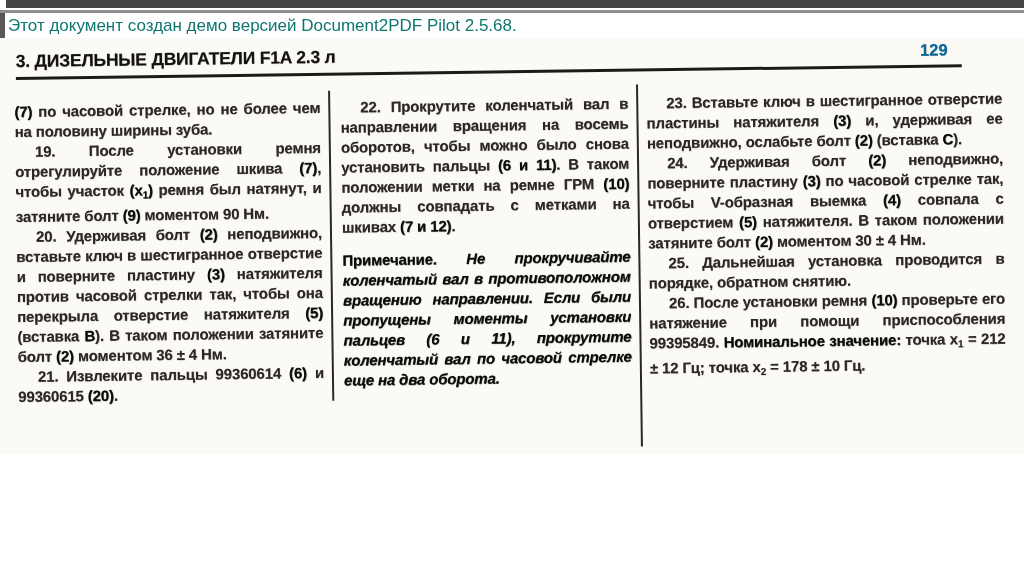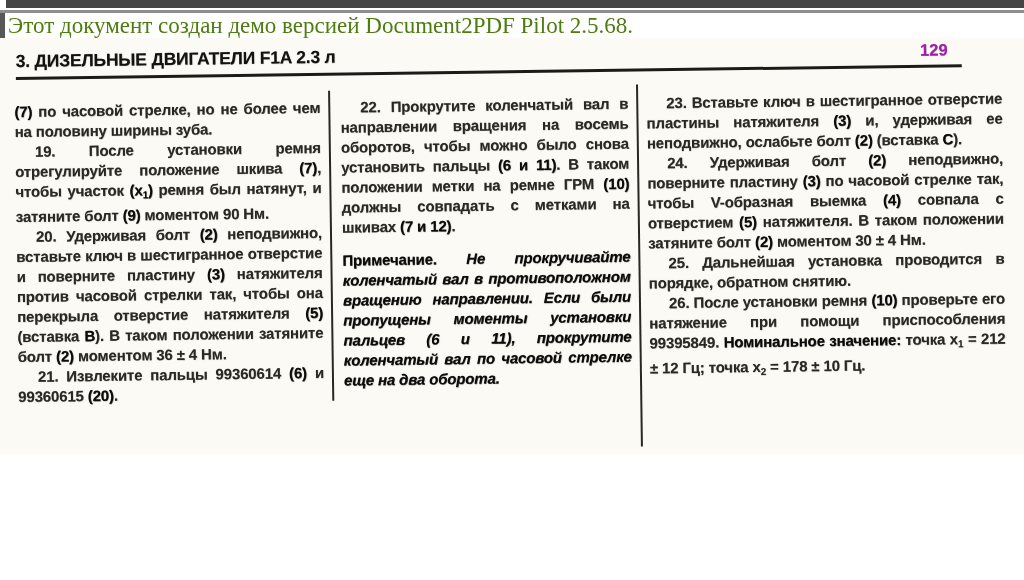--- a/index.html
+++ b/index.html
@@ -11,22 +11,22 @@
   
   .edge-top{position:absolute;top:0;left:6px;right:0;height:8px;background:#454545;}
   .edge-top-line{position:absolute;top:10px;left:0;right:0;height:3px;background:#8e8e8e;}
   .edge-left{position:absolute;top:13px;left:0;width:5px;height:435px;background:#585858;}
   
   .banner{
     position:absolute;top:13px;left:8px;right:0;height:26px;
     display:flex;align-items:center;background:#ffffff;
   }
   .banner span{
-    font-family:Liberation Serif, serif;
-    font-size:23px;color:#4d7c0f;letter-spacing:0;white-space:nowrap;
+    font-family:Liberation Sans, sans-serif;
+    font-size:17px;color:#0f766e;letter-spacing:0;white-space:nowrap;
   }
   
   .scan{
     position:absolute;top:38px;left:0;right:0;height:416px;
     background:#fbfaf5;
     padding-left:21px;
   }
   .skew{
     position:absolute;inset:0;
     transform:rotate(-0.78deg);
@@ -36,21 +36,21 @@
     display:flex;justify-content:space-between;align-items:flex-end;
     width:932px;margin:13px 0 0 16px;
     border-bottom:3px solid #1d1b18;padding:0 14px 5px 0;
   }
   .title{
     font-size:17.5px;font-weight:700;color:#151310;letter-spacing:-0.2px;
     text-shadow:0.3px 0.3px 0.7px rgba(40,35,25,0.55);
     white-space:nowrap;
   }
   .pnum{
-    font-size:16.5px;font-weight:700;color:#a21caf;
+    font-size:16.5px;font-weight:700;color:#0369a1;
     text-shadow:0.3px 0.3px 0.7px rgba(40,35,25,0.5);
   }
   .cols{display:flex;margin:22px 0 0 14px;}
   .col{font-size:15px;line-height:20px;font-weight:700;color:#2b2823;
        text-align:justify;letter-spacing:-0.15px;
        text-shadow:0.3px 0.3px 0.7px rgba(45,40,30,0.5);}
   .col1{width:306px;margin-right:20px;}
   .col2{width:288px;margin-right:18px;}
   .col3{width:356px;}
   .col p{margin:0;}

